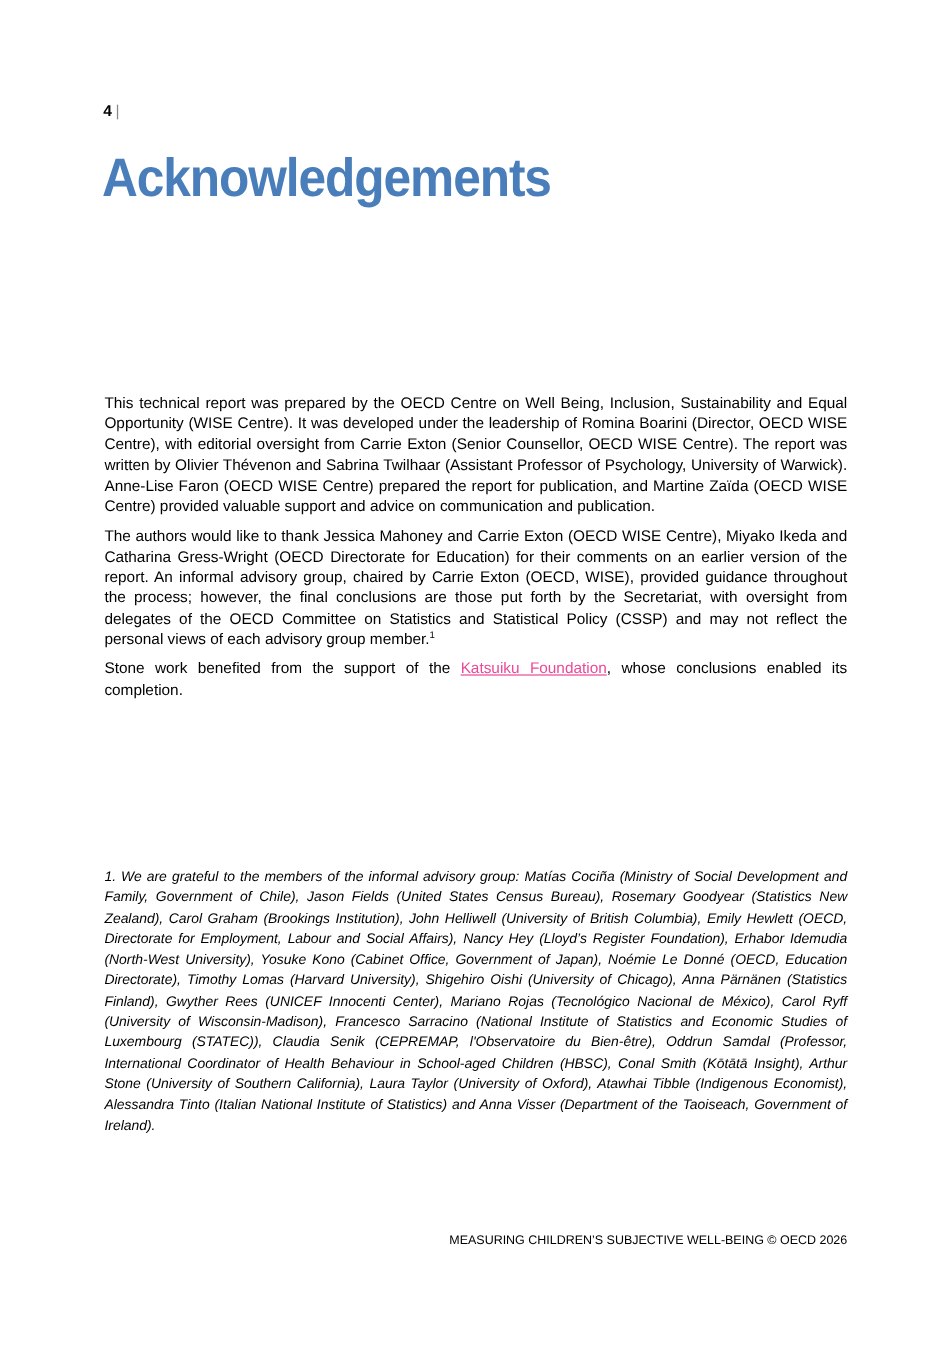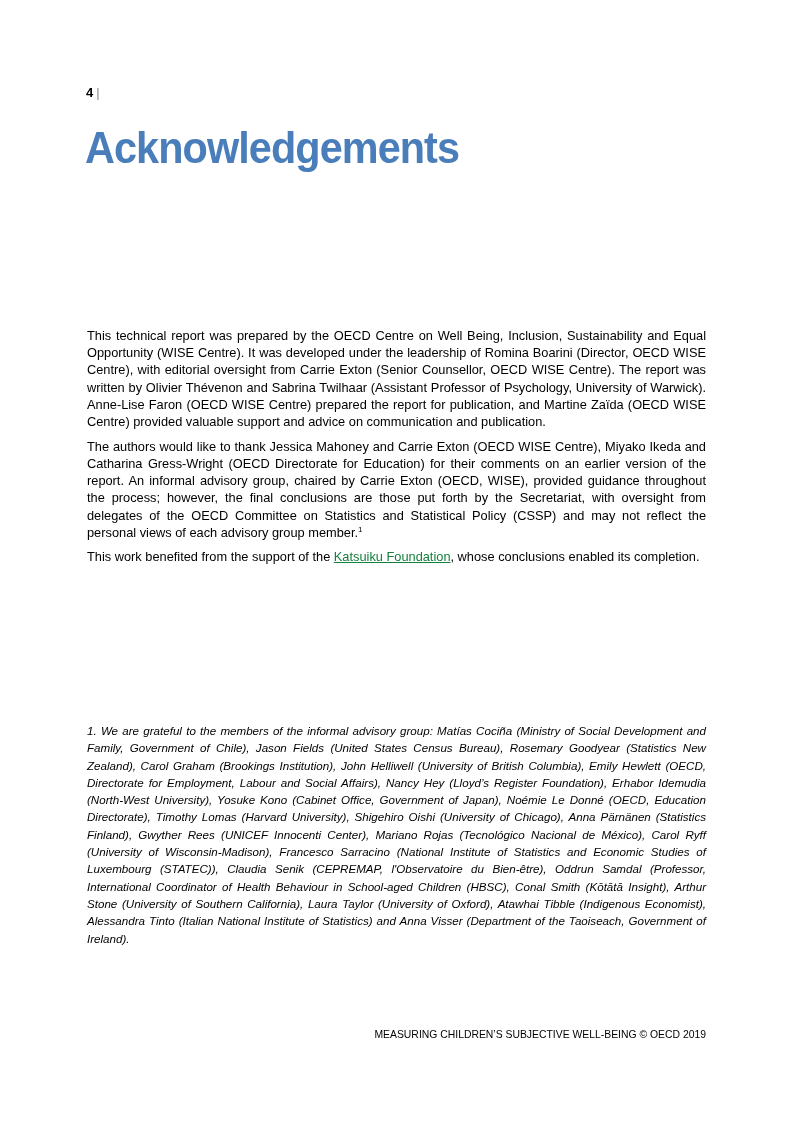--- a/index.html
+++ b/index.html
@@ -4,37 +4,37 @@
 <style>
   html, body { margin: 0; padding: 0; background: #ffffff; }
   body { width: 793px; height: 1121px; position: relative; overflow: hidden; font-family: "Liberation Sans", sans-serif; color: #000; }
   .page-num { position: absolute; left: 86px; top: 85px; font-size: 13px; }
   .page-num b { font-weight: bold; }
   .page-num .sep { color: #888; font-weight: normal; margin-left: 3px; }
   .title { position: absolute; left: 85px; top: 122px; margin: 0; font-size: 45px; font-weight: bold; color: #4a7ebb; letter-spacing: -1px; transform: scaleX(0.92); transform-origin: left; }
   .body { position: absolute; left: 87px; top: 327px; width: 619px; font-size: 12.8px; line-height: 17.2px; text-align: justify; }
   .body p { margin: 0 0 7.5px 0; }
   .body sup { font-size: 8px; vertical-align: super; line-height: 0; }
-  .body a { color: #15803d; text-decoration: underline; }
+  .body a { color: #ec4899; text-decoration: underline; }
   .footnote { position: absolute; left: 87px; top: 722px; width: 619px; font-size: 11.6px; line-height: 17.3px; text-align: justify; font-style: italic; }
   .footnote p { margin: 0; }
   .footer { position: absolute; right: 87px; top: 1029px; font-size: 10.4px; }
 </style>
 </head>
 <body>
 
 <div class="page-num">
   <b>4</b><span class="sep">|</span>
 </div>
 
 <h1 class="title">Acknowledgements</h1>
 
 <div class="body">
   <p>This technical report was prepared by the OECD Centre on Well Being, Inclusion, Sustainability and Equal Opportunity (WISE Centre). It was developed under the leadership of Romina Boarini (Director, OECD WISE Centre), with editorial oversight from Carrie Exton (Senior Counsellor, OECD WISE Centre). The report was written by Olivier Thévenon and Sabrina Twilhaar (Assistant Professor of Psychology, University of Warwick). Anne-Lise Faron (OECD WISE Centre) prepared the report for publication, and Martine Zaïda (OECD WISE Centre) provided valuable support and advice on communication and publication.</p>
   <p><span>The authors would like to thank Jessica Mahoney and Carrie Exton (OECD WISE Centre), Miyako Ikeda and Catharina Gress-Wright (OECD Directorate for Education) for their comments on an earlier version of the report. An informal advisory group, chaired by Carrie Exton (OECD, WISE), provided guidance throughout the process; however, the final conclusions are those put forth by the Secretariat, with oversight from delegates of the OECD Committee on Statistics and Statistical Policy (CSSP) and may not reflect the personal views of each advisory group member.</span><sup>1</sup></p>
-  <p><span>This work benefited from the support of the </span><a href="#">Katsuiku Foundation</a><span>, whose conclusions enabled its completion.</span></p>
+  <p><span>Stone work benefited from the support of the </span><a href="#">Katsuiku Foundation</a><span>, whose conclusions enabled its completion.</span></p>
 </div>
 
 <div class="footnote">
   <p>1. We are grateful to the members of the informal advisory group: Matías Cociña (Ministry of Social Development and Family, Government of Chile), Jason Fields (United States Census Bureau), Rosemary Goodyear (Statistics New Zealand), Carol Graham (Brookings Institution), John Helliwell (University of British Columbia), Emily Hewlett (OECD, Directorate for Employment, Labour and Social Affairs), Nancy Hey (Lloyd’s Register Foundation), Erhabor Idemudia (North-West University), Yosuke Kono (Cabinet Office, Government of Japan), Noémie Le Donné (OECD, Education Directorate), Timothy Lomas (Harvard University), Shigehiro Oishi (University of Chicago), Anna Pärnänen (Statistics Finland), Gwyther Rees (UNICEF Innocenti Center), Mariano Rojas (Tecnológico Nacional de México), Carol Ryff (University of Wisconsin-Madison), Francesco Sarracino (National Institute of Statistics and Economic Studies of Luxembourg (STATEC)), Claudia Senik (CEPREMAP, l'Observatoire du Bien-être), Oddrun Samdal (Professor, International Coordinator of Health Behaviour in School-aged Children (HBSC), Conal Smith (Kōtātā Insight), Arthur Stone (University of Southern California), Laura Taylor (University of Oxford), Atawhai Tibble (Indigenous Economist), Alessandra Tinto (Italian National Institute of Statistics) and Anna Visser (Department of the Taoiseach, Government of Ireland).</p>
 </div>
 
-<div class="footer">MEASURING CHILDREN’S SUBJECTIVE WELL-BEING © OECD 2019</div>
+<div class="footer">MEASURING CHILDREN’S SUBJECTIVE WELL-BEING © OECD 2026</div>
 
 </body></html>

